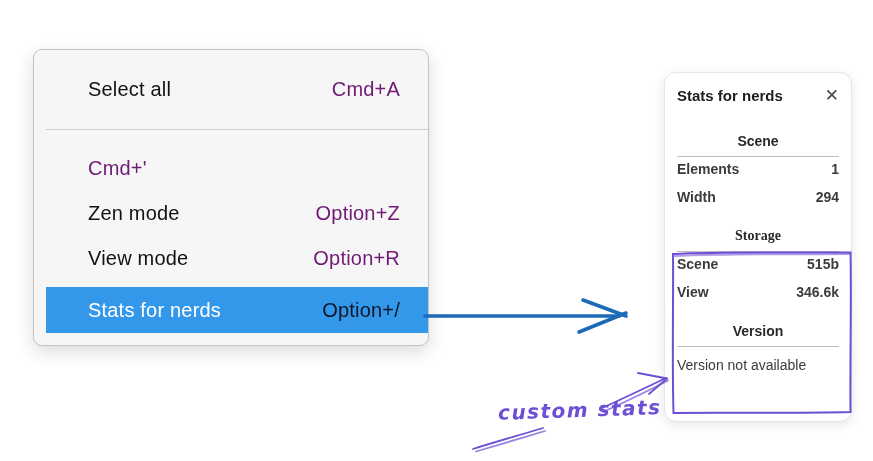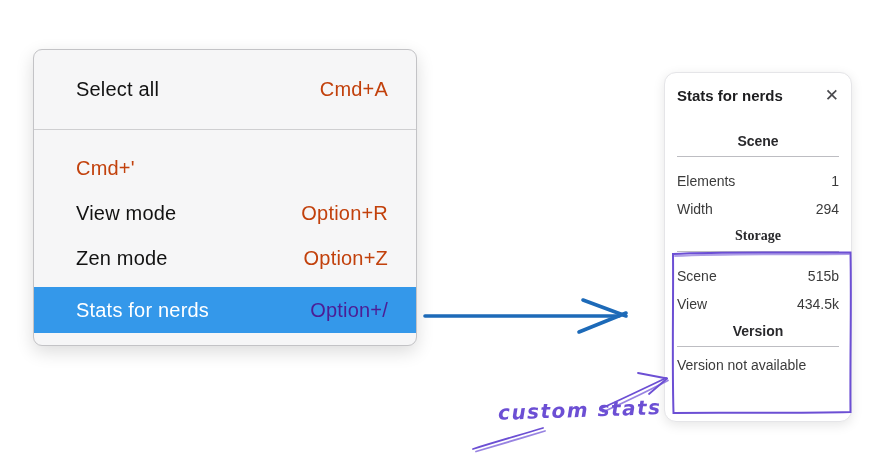--- a/index.html
+++ b/index.html
@@ -12,35 +12,36 @@
   }
 
   
   .menu{
     position:absolute;left:33px;top:49px;width:382px;
     background:#f6f6f7;
     border:1px solid #c3c3c6;
     border-radius:9px;
     box-shadow:0 6px 18px rgba(0,0,0,.14);
     overflow:hidden;
+    padding-left:12px;
   }
   .menu-row{
     display:flex;justify-content:space-between;align-items:center;
     height:45px;padding:0 28px 0 42px;
     font-size:20px;color:#121212;
     letter-spacing:.2px;
   }
   .menu-row.first{height:79px;}
-  .menu-row .shortcut{color:#c2410c;}
+  .menu-row .shortcut{color:#701a75;}
   .menu-divider{height:1px;background:#cfcfd1;}
   .menu-section2{padding:16px 0 12px 0;}
   .menu-row.selected{
     background:#3498ea;color:#ffffff;height:46px;margin-top:6px;
   }
-  .menu-row.selected .shortcut{color:#4c1d95;}
+  .menu-row.selected .shortcut{color:#0f172a;}
 
   
   .stats{
     position:absolute;left:664px;top:72px;width:188px;height:350px;
     box-sizing:border-box;
     background:#ffffff;
     border:1px solid #e5e5e8;
     border-radius:12px;
     box-shadow:0 3px 12px rgba(0,0,0,.10);
     padding:11px 12px;
@@ -53,21 +54,21 @@
     background:none;border:none;padding:0;font-family:inherit;
   }
   .sec-heading{
     text-align:center;font-weight:bold;font-size:14px;color:#29292c;
     line-height:18px;
   }
   .sec-heading.scene{margin-top:26px;}
   .sec-heading.storage{margin-top:10px;font-family:Liberation Serif, serif;}
   .sec-heading.version{margin-top:10px;text-align:center;}
   .rule{border:none;border-top:1px solid #bdbdc2;margin:6px 0 4px 0;}
-  .stat-row{display:flex;justify-content:space-between;align-items:flex-end;height:28px;}
+  .stat-row{display:flex;justify-content:space-between;align-items:flex-start;height:28px;font-weight:bold;}
   .stat-note{height:28px;display:flex;align-items:center;}
 
   
   #overlay{position:absolute;left:0;top:0;pointer-events:none;}
   .custom-stats-label{
     position:absolute;left:498px;top:398px;
     font-family:"DejaVu Sans", sans-serif;
     font-style:italic;font-weight:bold;
     font-size:20px;letter-spacing:1.5px;
     color:#6c4fd4;
@@ -84,26 +85,26 @@
     <div class="menu-row first">
       <span>Select all</span>
       <span class="shortcut">Cmd+A</span>
     </div>
     <div class="menu-divider"></div>
     <div class="menu-section2">
       <div class="menu-row">
         <span class="shortcut">Cmd+'</span>
       </div>
       <div class="menu-row">
+        <span>Zen mode</span>
+        <span class="shortcut">Option+Z</span>
+      </div>
+      <div class="menu-row">
         <span>View mode</span>
         <span class="shortcut">Option+R</span>
-      </div>
-      <div class="menu-row">
-        <span>Zen mode</span>
-        <span class="shortcut">Option+Z</span>
       </div>
       <div class="menu-row selected">
         <span>Stats for nerds</span>
         <span class="shortcut">Option+/</span>
       </div>
     </div>
   </div>
 
   <div class="stats">
     <div class="stats-header">
@@ -123,21 +124,21 @@
     </div>
 
     <div class="sec-heading storage">Storage</div>
     <hr class="rule">
     <div class="stat-row">
       <span>Scene</span>
       <span>515b</span>
     </div>
     <div class="stat-row">
       <span>View</span>
-      <span>434.5k</span>
+      <span>346.6k</span>
     </div>
 
     <div class="sec-heading version">Version</div>
     <hr class="rule">
     <div class="stat-note">Version not available</div>
   </div>
 
   <svg id="overlay" width="873" height="461" viewBox="0 0 873 461">
 
     <g fill="none" stroke-linecap="round" stroke-linejoin="round">

